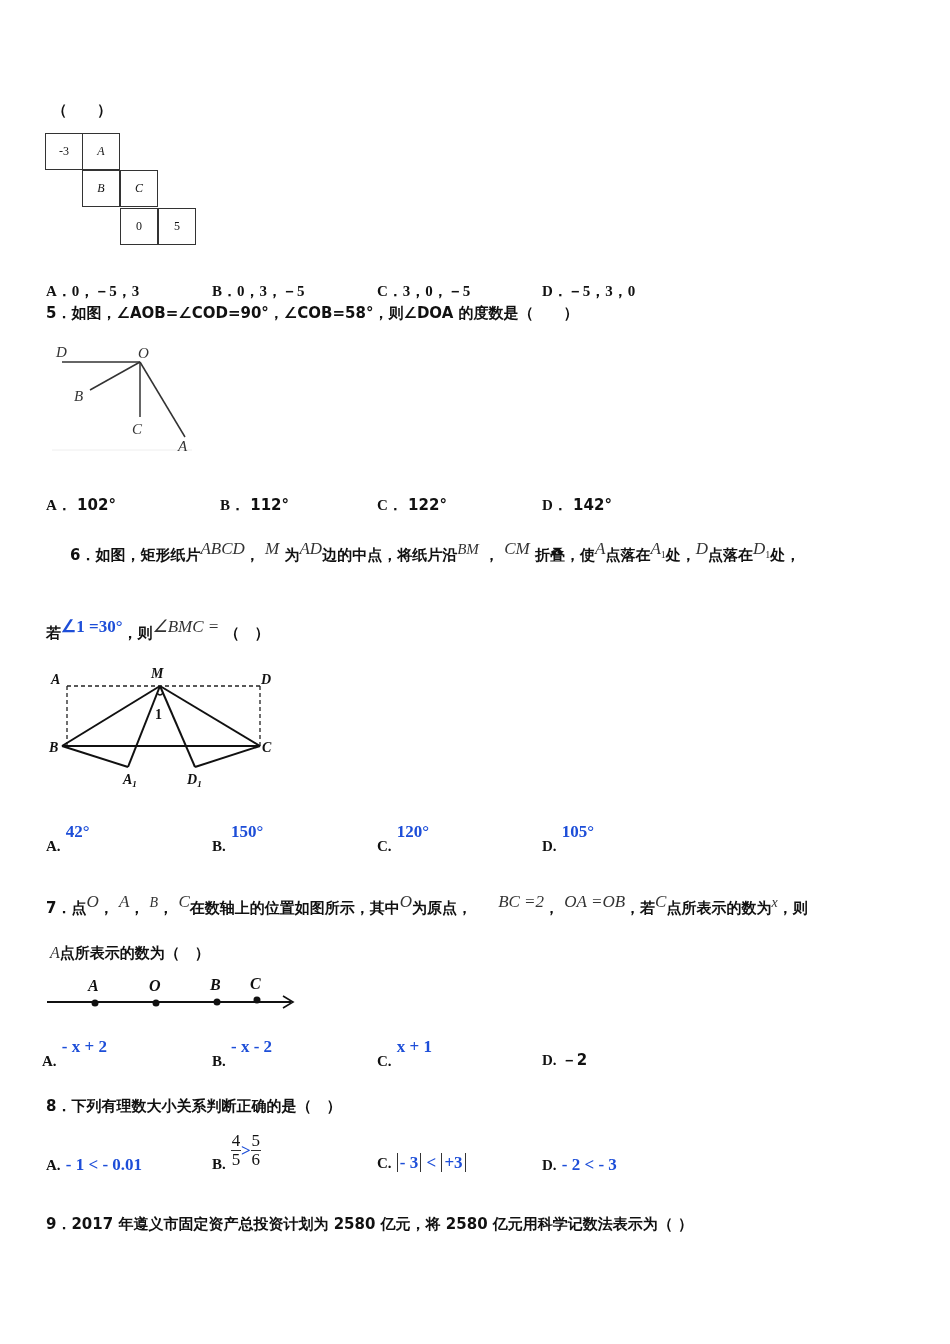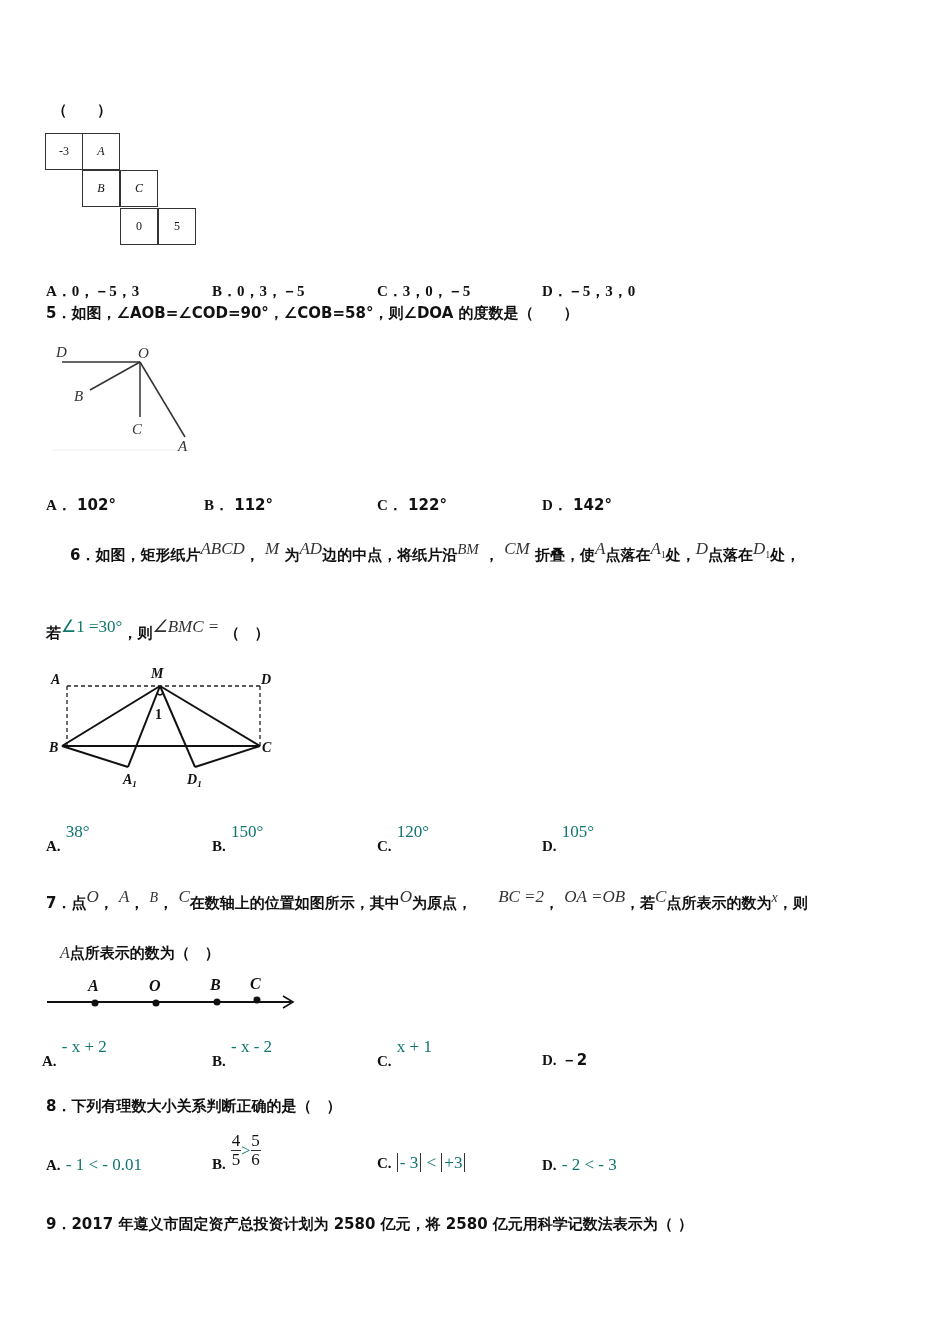--- a/index.html
+++ b/index.html
@@ -3,21 +3,21 @@
 <meta charset="utf-8">
 <style>
   html, body { margin: 0; padding: 0; background: #ffffff; }
   body { width: 950px; height: 1344px; position: relative; overflow: hidden;
          font-family: "DejaVu Sans", sans-serif; color: #111; }
   .abs { position: absolute; }
   .q { font-size: 15px; font-weight: bold; white-space: nowrap; }
   .opt { font-size: 15px; font-weight: bold; white-space: nowrap; }
   .optlabel { font-family: "Liberation Serif", serif; font-weight: bold; font-size: 15px; }
   .math { font-family: "Liberation Serif", serif; font-style: italic; font-weight: normal; font-size: 17px; color: #333; }
-  .mathn { font-family: "Liberation Serif", serif; font-weight: normal; font-size: 17px; color: #0f766e; }
+  .mathn { font-family: "Liberation Serif", serif; font-weight: bold; font-size: 17px; color: #1d4ed8; }
   .serifb { font-family: "Liberation Serif", serif; font-weight: bold; margin-top: 12px; }
   .grid-cell { position: absolute; width: 38px; height: 37px; border: 1px solid #333; box-sizing: border-box;
                font-family: "Liberation Serif", serif; font-size: 12px; display: flex; align-items: center; justify-content: center; }
   .it { font-style: italic; }
   .frac { display: inline-flex; flex-direction: column; align-items: center; vertical-align: middle; font-family: "Liberation Serif", serif; font-weight: normal; font-size: 17px; line-height: 18px; }
   .frac .bar { width: 10px; border-top: 1px solid #333; }
   .absval { border-left: 1px solid #333; border-right: 1px solid #333; padding: 0 2px; }
 </style>
 </head>
 <body>
@@ -51,21 +51,21 @@
     <line x1="0" y1="110" x2="140" y2="110" stroke="#eee" stroke-width="1"></line>
     <text x="4" y="17" font-family="Liberation Serif, serif" font-style="italic" font-size="15" fill="#333">D</text>
     <text x="86" y="18" font-family="Liberation Serif, serif" font-style="italic" font-size="15" fill="#333">O</text>
     <text x="22" y="61" font-family="Liberation Serif, serif" font-style="italic" font-size="15" fill="#333">B</text>
     <text x="80" y="94" font-family="Liberation Serif, serif" font-style="italic" font-size="15" fill="#333">C</text>
     <text x="126" y="111" font-family="Liberation Serif, serif" font-style="italic" font-size="15" fill="#333">A</text>
   </svg>
 </div>
 
 <div class="abs opt" style="left:46px; top:496px;"><span class="optlabel">A．</span> <span>102°</span></div>
-<div class="abs opt" style="left:204px; top:496px;"><span class="optlabel">B．</span> <span>112°</span></div>
+<div class="abs opt" style="left:220px; top:496px;"><span class="optlabel">B．</span> <span>112°</span></div>
 <div class="abs opt" style="left:377px; top:496px;"><span class="optlabel">C．</span> <span>122°</span></div>
 <div class="abs opt" style="left:542px; top:496px;"><span class="optlabel">D．</span> <span>142°</span></div>
 
 <div class="abs q" style="left:46px; top:534px; line-height:30px;margin-left:24px;">
   <span>6．</span><span>如图，矩形纸片</span><sup class="math">ABCD</sup><span>，</span> <sup class="math">M</sup> <span>为</span><sup class="math">AD</sup><span>边的中点，将纸片沿</span><sup class="math" style="font-size:15px;">BM</sup> <span>，</span> <sup class="math">CM</sup> <span>折叠，使</span><sup class="math">A</sup><span>点落在</span><sup class="math"><span>A</span><sub style="font-size:10px; font-style:normal;">1</sub></sup><span>处，</span><sup class="math">D</sup><span>点落在</span><sup class="math"><span>D</span><sub style="font-size:10px; font-style:normal;">1</sub></sup><span>处，</span>
 </div>
 
 <div class="abs q" style="left:46px; top:612px; line-height:30px;">
   <span>若</span><sup class="mathn">∠1 =30°</sup><span>，则</span><sup class="math">∠BMC =</sup> <span>（　）</span>
 </div>
@@ -87,30 +87,30 @@
     <text x="106" y="16" font-family="Liberation Serif, serif" font-style="italic" font-weight="bold" font-size="14" fill="#111">M</text>
     <text x="216" y="22" font-family="Liberation Serif, serif" font-style="italic" font-weight="bold" font-size="14" fill="#111">D</text>
     <text x="110" y="57" font-family="Liberation Serif, serif" font-weight="bold" font-size="14" fill="#111">1</text>
     <text x="4" y="90" font-family="Liberation Serif, serif" font-style="italic" font-weight="bold" font-size="14" fill="#111">B</text>
     <text x="217" y="90" font-family="Liberation Serif, serif" font-style="italic" font-weight="bold" font-size="14" fill="#111">C</text>
     <text x="78" y="122" font-family="Liberation Serif, serif" font-style="italic" font-weight="bold" font-size="14" fill="#111"><tspan>A</tspan><tspan font-size="9" dy="3">1</tspan></text>
     <text x="142" y="122" font-family="Liberation Serif, serif" font-style="italic" font-weight="bold" font-size="14" fill="#111"><tspan>D</tspan><tspan font-size="9" dy="3">1</tspan></text>
   </svg>
 </div>
 
-<div class="abs opt" style="left:46px; top:822px;"><span class="optlabel" style="position:relative; top:14px;">A.</span> <span class="mathn">38°</span></div>
+<div class="abs opt" style="left:46px; top:822px;"><span class="optlabel" style="position:relative; top:14px;">A.</span> <span class="mathn">42°</span></div>
 <div class="abs opt" style="left:212px; top:822px;"><span class="optlabel" style="position:relative; top:14px;">B.</span> <span class="mathn">150°</span></div>
 <div class="abs opt" style="left:377px; top:822px;"><span class="optlabel" style="position:relative; top:14px;">C.</span> <span class="mathn">120°</span></div>
 <div class="abs opt" style="left:542px; top:822px;"><span class="optlabel" style="position:relative; top:14px;">D.</span> <span class="mathn">105°</span></div>
 
-<div class="abs q" style="left:46px; top:882px; line-height:30px;">
+<div class="abs q" style="left:46px; top:882px; line-height:40px;">
   <span>7．</span><span>点</span><sup class="math">O</sup><span>，</span> <sup class="math">A</sup><span>，</span> <sup class="math" style="font-size:14px;">B</sup><span>，</span> <sup class="math">C</sup><span>在数轴上的位置如图所示，其中</span><sup class="math">O</sup><span>为原点，</span>&nbsp;&nbsp;&nbsp;&nbsp;&nbsp;<sup class="math">BC =2</sup><span>，</span> <sup class="math">OA =OB</sup><span>，若</span><sup class="math">C</sup><span>点所表示的数为</span><sup class="math" style="font-size:14px;">x</sup><span>，则</span>
 </div>
 
-<div class="abs q" style="left:60px; top:944px;text-align:right;">
+<div class="abs q" style="left:50px; top:944px;text-align:right;">
   <span class="math" style="font-size:16px;">A</span><span>点所表示的数为（　）</span>
 </div>
 
 <div class="abs" style="left:45px; top:972px; width:255px; height:40px;">
   <svg width="255" height="40" viewBox="0 0 255 40">
     <line x1="2" y1="30" x2="246" y2="30" stroke="#111" stroke-width="2"></line>
     <polyline points="238,24 248,30 238,36" fill="none" stroke="#111" stroke-width="1.6"></polyline>
     <circle cx="50" cy="31" r="3.5" fill="#111"></circle>
     <circle cx="111" cy="31" r="3.5" fill="#111"></circle>
     <circle cx="172" cy="30" r="3.5" fill="#111"></circle>

